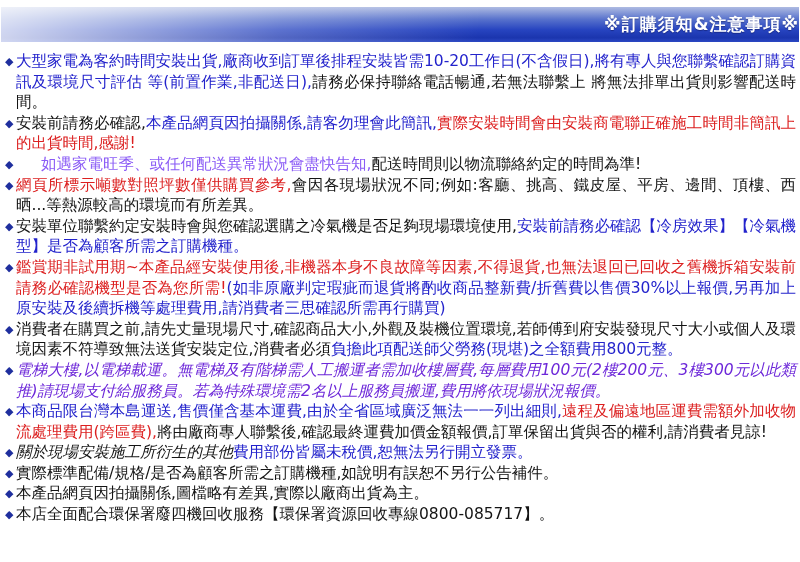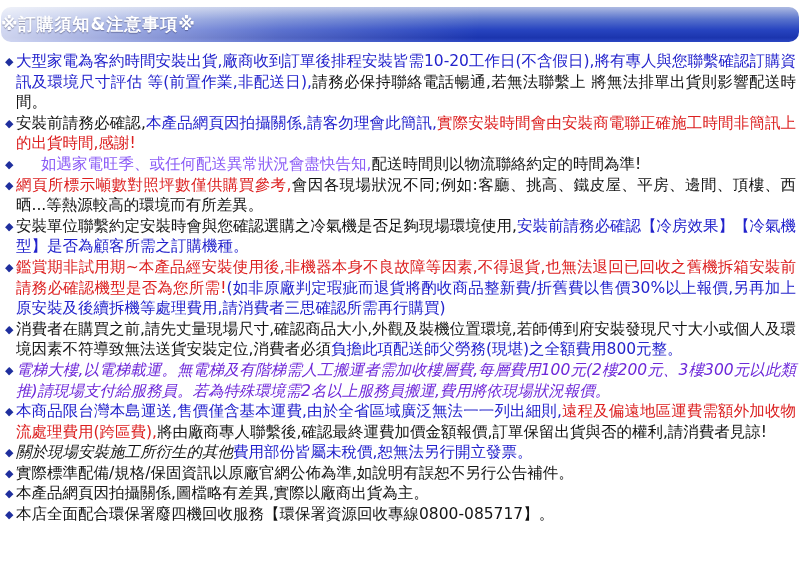--- a/index.html
+++ b/index.html
@@ -11,22 +11,21 @@
     font-family: "DejaVu Sans", "Liberation Sans", sans-serif;
   }
   .banner {
     margin: 7px 1px 0 1px;
     height: 35px;
     background:
       linear-gradient(100deg, rgba(255,255,255,0.80) 0%, rgba(255,255,255,0.25) 35%, rgba(255,255,255,0) 60%),
       linear-gradient(to bottom, #aebbe2 0%, #5872cc 35%, #2744c0 65%, #1b35ae 88%, #2c48c4 100%);
     display: flex;
     align-items: center;
-    justify-content: flex-start;
-    border-radius: 10px;
+    justify-content: flex-end;
   }
   .banner-title {
     color: #ffffff;
     font-size: 17px;
     font-weight: bold;
     letter-spacing: 1px;
     text-shadow: 0 1px 1px rgba(0,0,40,0.35);
     white-space: nowrap;
   }
   .content {
@@ -58,16 +57,16 @@
     <div class="notice"><span class="diamond" style="color: rgb(31, 47, 158);">◆</span><span style="color: rgb(35, 35, 204);">大型家電為客約時間安裝出貨,廠商收到訂單後排程安裝皆需10-20工作日(不含假日),將有專人與您聯繫確認訂購資訊及環境尺寸評估 等(前置作業,非配送日),</span><span style="color: rgb(20, 20, 20);">請務必保持聯絡電話暢通,若無法聯繫上 將無法排單出貨則影響配送時間。</span></div>
     <div class="notice"><span class="diamond" style="color: rgb(31, 47, 158);">◆</span><span style="color: rgb(20, 20, 20);">安裝前請務必確認,</span><span style="color: rgb(35, 35, 204);">本產品網頁因拍攝關係,請客勿理會此簡訊,</span><span style="color: rgb(220, 32, 32);">實際安裝時間會由安裝商電聯正確施工時間非簡訊上的出貨時間,感謝!</span></div>
     <div class="notice"><span class="diamond" style="color: rgb(31, 47, 158);">◆</span><span style="color: #8b5cf6; margin-left: 25px;">如遇家電旺季、或任何配送異常狀況會盡快告知,</span><span style="color: rgb(20, 20, 20);">配送時間則以物流聯絡約定的時間為準!</span></div>
     <div class="notice"><span class="diamond" style="color: rgb(31, 47, 158);">◆</span><span style="color: rgb(220, 32, 32);">網頁所標示噸數對照坪數僅供購買參考,</span><span style="color: rgb(20, 20, 20);">會因各現場狀況不同;例如:客廳、挑高、鐵皮屋、平房、邊間、頂樓、西晒...等熱源較高的環境而有所差異。</span></div>
     <div class="notice"><span class="diamond" style="color: rgb(31, 47, 158);">◆</span><span style="color: rgb(20, 20, 20);">安裝單位聯繫約定安裝時會與您確認選購之冷氣機是否足夠現場環境使用,</span><span style="color: rgb(35, 35, 204);">安裝前請務必確認【冷房效果】【冷氣機型】是否為顧客所需之訂購機種。</span></div>
     <div class="notice"><span class="diamond" style="color: rgb(31, 47, 158);">◆</span><span style="color: rgb(220, 32, 32);">鑑賞期非試用期~本產品經安裝使用後,非機器本身不良故障等因素,不得退貨,也無法退回已回收之舊機拆箱安裝前請務必確認機型是否為您所需!</span><span style="color: rgb(35, 35, 204);">(如非原廠判定瑕疵而退貨將酌收商品整新費/折舊費以售價30%以上報價,另再加上原安裝及後續拆機等處理費用,請消費者三思確認所需再行購買)</span></div>
     <div class="notice"><span class="diamond" style="color: rgb(31, 47, 158);">◆</span><span style="color: rgb(20, 20, 20);">消費者在購買之前,請先丈量現場尺寸,確認商品大小,外觀及裝機位置環境,若師傅到府安裝發現尺寸大小或個人及環境因素不符導致無法送貨安裝定位,消費者必須</span><span style="color: rgb(35, 35, 204);">負擔此項配送師父勞務(現堪)之全額費用800元整。</span></div>
     <div class="notice"><span class="diamond" style="color: rgb(31, 47, 158);">◆</span><span style="color: #6d28d9; font-style: italic;">電梯大樓,以電梯載運。無電梯及有階梯需人工搬運者需加收樓層費,每層費用100元(2樓200元、3樓300元以此類推)請現場支付給服務員。若為特殊環境需2名以上服務員搬運,費用將依現場狀況報價。</span></div>
     <div class="notice"><span class="diamond" style="color: rgb(31, 47, 158);">◆</span><span style="color: rgb(35, 35, 204);">本商品限台灣本島運送,售價僅含基本運費,由於全省區域廣泛無法一一列出細則,</span><span style="color: rgb(220, 32, 32);">遠程及偏遠地區運費需額外加收物流處理費用(跨區費),</span><span style="color: rgb(20, 20, 20);">將由廠商專人聯繫後,確認最終運費加價金額報價,訂單保留出貨與否的權利,請消費者見諒!</span></div>
     <div class="notice"><span class="diamond" style="color: rgb(31, 47, 158);">◆</span><span style="color: rgb(20, 20, 20); font-style: italic;">關於現場安裝施工所衍生的其他</span><span style="color: rgb(35, 35, 204);">費用部份皆屬未稅價,恕無法另行開立發票。</span></div>
-    <div class="notice"><span class="diamond" style="color: rgb(31, 47, 158);">◆</span><span style="color: rgb(20, 20, 20);">實際標準配備/規格/保固資訊以原廠官網公佈為準,如說明有誤恕不另行公告補件。</span></div>
+    <div class="notice"><span class="diamond" style="color: rgb(31, 47, 158);">◆</span><span style="color: rgb(20, 20, 20);">實際標準配備/規格/是否為顧客所需之訂購機種,如說明有誤恕不另行公告補件。</span></div>
     <div class="notice"><span class="diamond" style="color: rgb(31, 47, 158);">◆</span><span style="color: rgb(20, 20, 20);">本產品網頁因拍攝關係,圖檔略有差異,實際以廠商出貨為主。</span></div>
     <div class="notice"><span class="diamond" style="color: rgb(31, 47, 158);">◆</span><span style="color: rgb(20, 20, 20);">本店全面配合環保署廢四機回收服務【環保署資源回收專線0800-085717】。</span></div>
   </div>
 
 </body></html>

